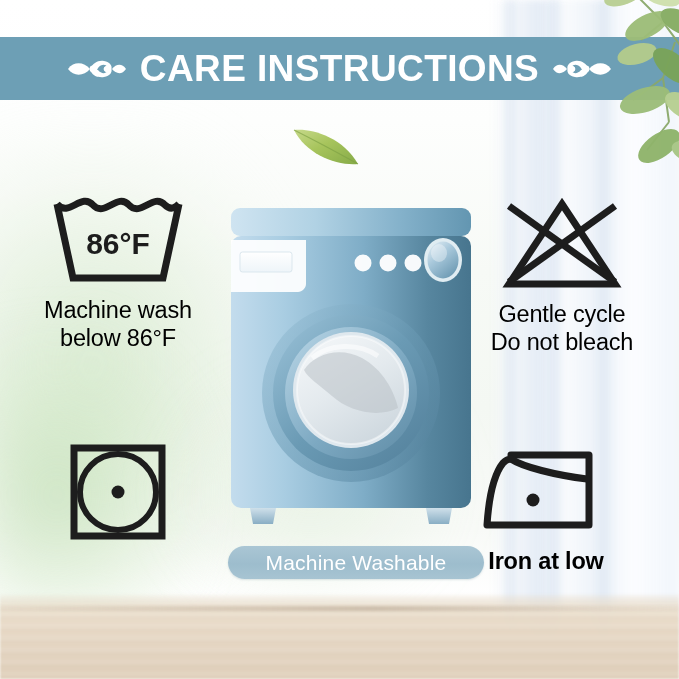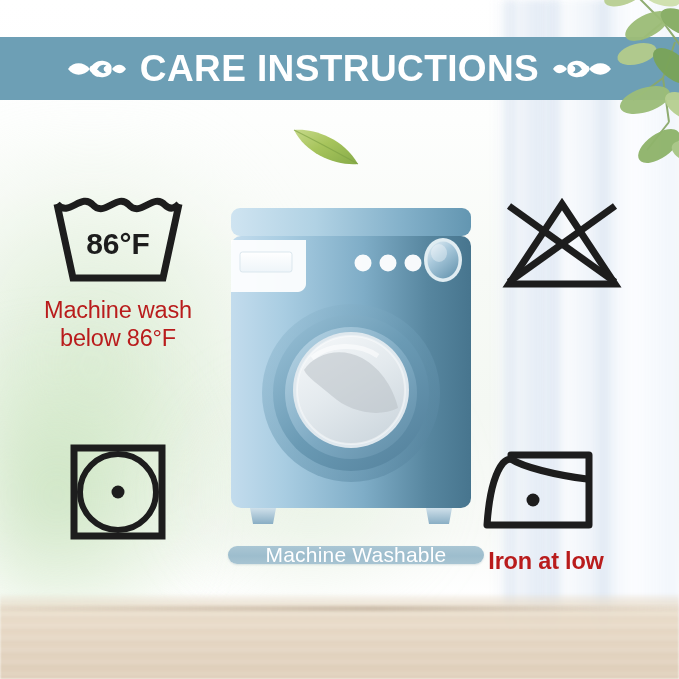--- a/index.html
+++ b/index.html
@@ -177,39 +177,39 @@
     display: flex;
     align-items: center;
     justify-content: center;
   }
   .sym svg { display: block; }
 
   .cap {
     margin-top: 6px;
     font-size: 23.5px;
     line-height: 28px;
-    color: #b91c1c;
+    color: #000000;
     letter-spacing: -0.2px;
   }
   .cap span { display: block; }
 
   
   .machine {
     position: absolute;
     left: 228px; top: 208px;
     width: 246px; height: 330px;
     z-index: 5;
   }
   .machine svg { display: block; }
 
   
   .badge {
     position: absolute;
     left: 228px; top: 546px;
-    width: 256px; height: 18px;
+    width: 256px; height: 33px;
     border-radius: 17px;
     background: linear-gradient(to bottom, #aac6d4 0%, #9dbdcd 55%, #a7c4d2 100%);
     display: flex;
     align-items: center;
     justify-content: center;
     z-index: 6;
     box-shadow: 0 1px 2px rgba(120,150,165,0.25);
   }
   .badge-text {
     color: #ffffff;
@@ -315,20 +315,24 @@
   </div>
 
   <div class="cell cell-tr">
     <div class="sym">
       <svg viewBox="0 0 150 98" width="150" height="98">
         <path d="M75 8 L128 88 L22 88 Z" fill="none" stroke="#1d1d1d" stroke-width="7" stroke-linejoin="miter"></path>
         <line x1="22" y1="10" x2="128" y2="86" stroke="#1d1d1d" stroke-width="7"></line>
         <line x1="128" y1="10" x2="22" y2="86" stroke="#1d1d1d" stroke-width="7"></line>
       </svg>
     </div>
+    <div class="cap">
+      <span>Gentle cycle</span>
+      <span>Do not bleach</span>
+    </div>
   </div>
 
   <div class="cell cell-bl">
     <div class="sym">
       <svg viewBox="0 0 150 98" width="150" height="98">
         <rect x="31" y="5" width="88" height="88" fill="none" stroke="#1d1d1d" stroke-width="7"></rect>
         <circle cx="75" cy="49" r="38" fill="none" stroke="#1d1d1d" stroke-width="6"></circle>
         <circle cx="75" cy="49" r="6.5" fill="#1d1d1d"></circle>
       </svg>
     </div>

